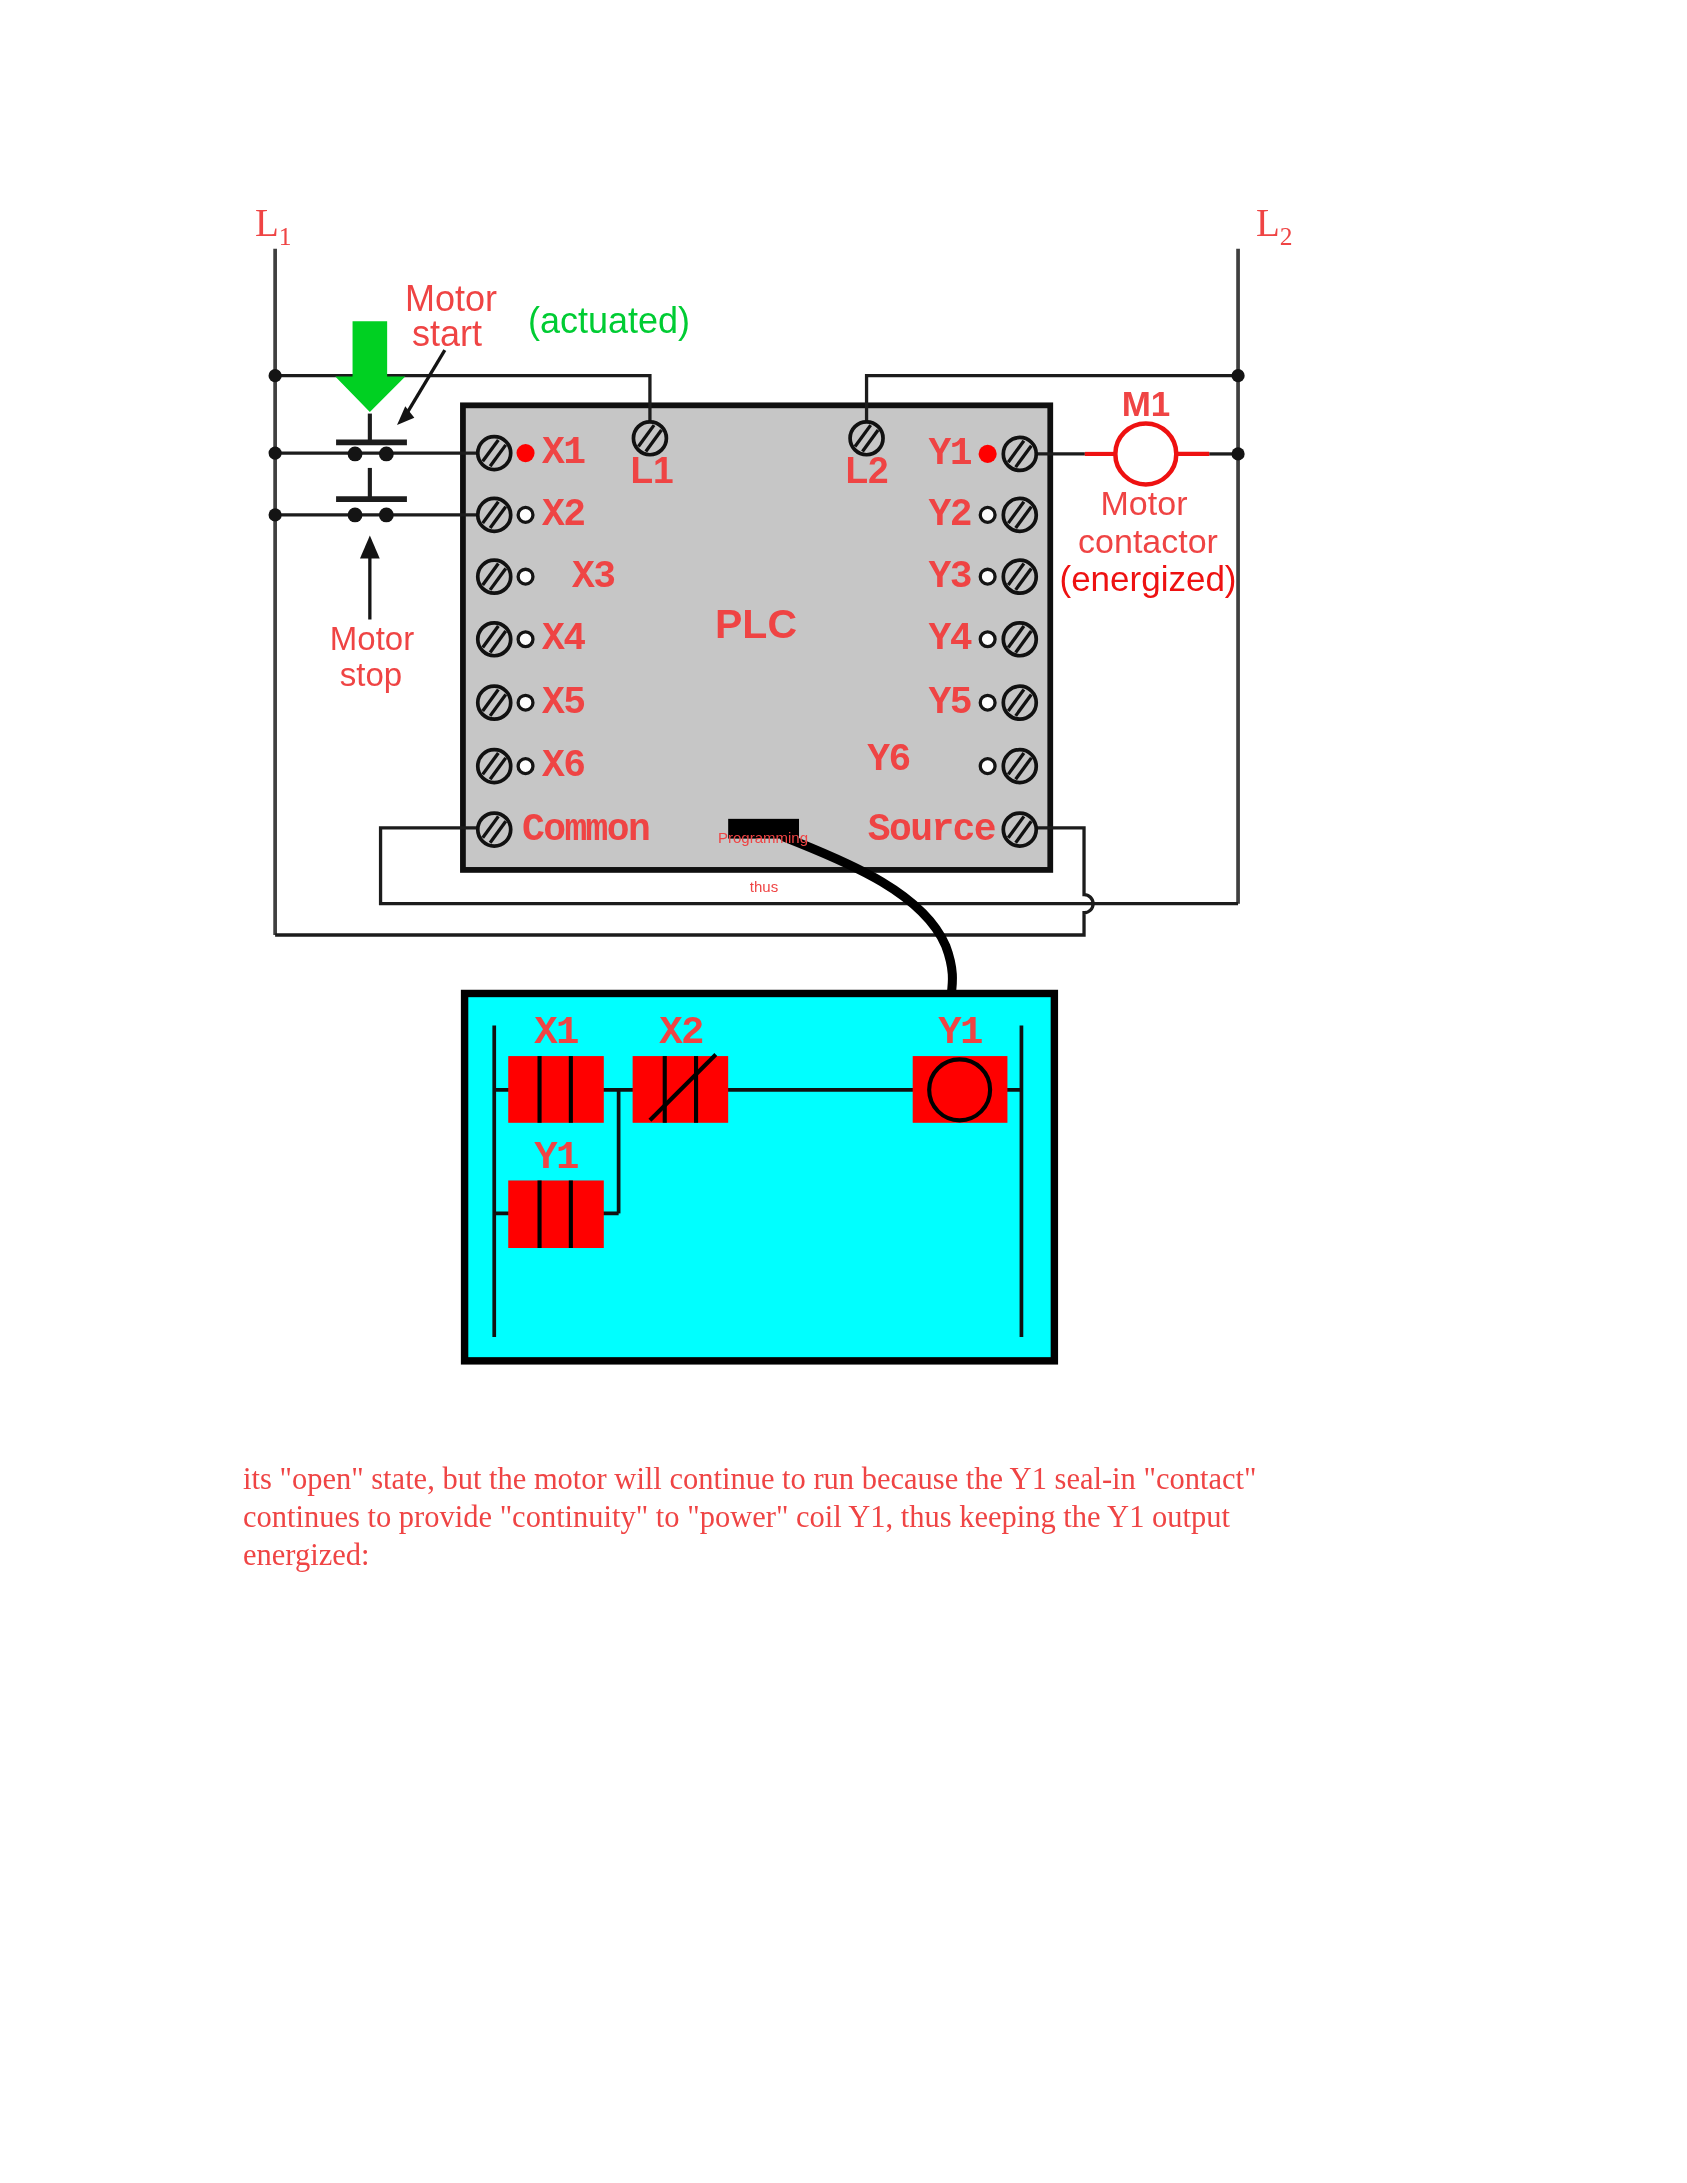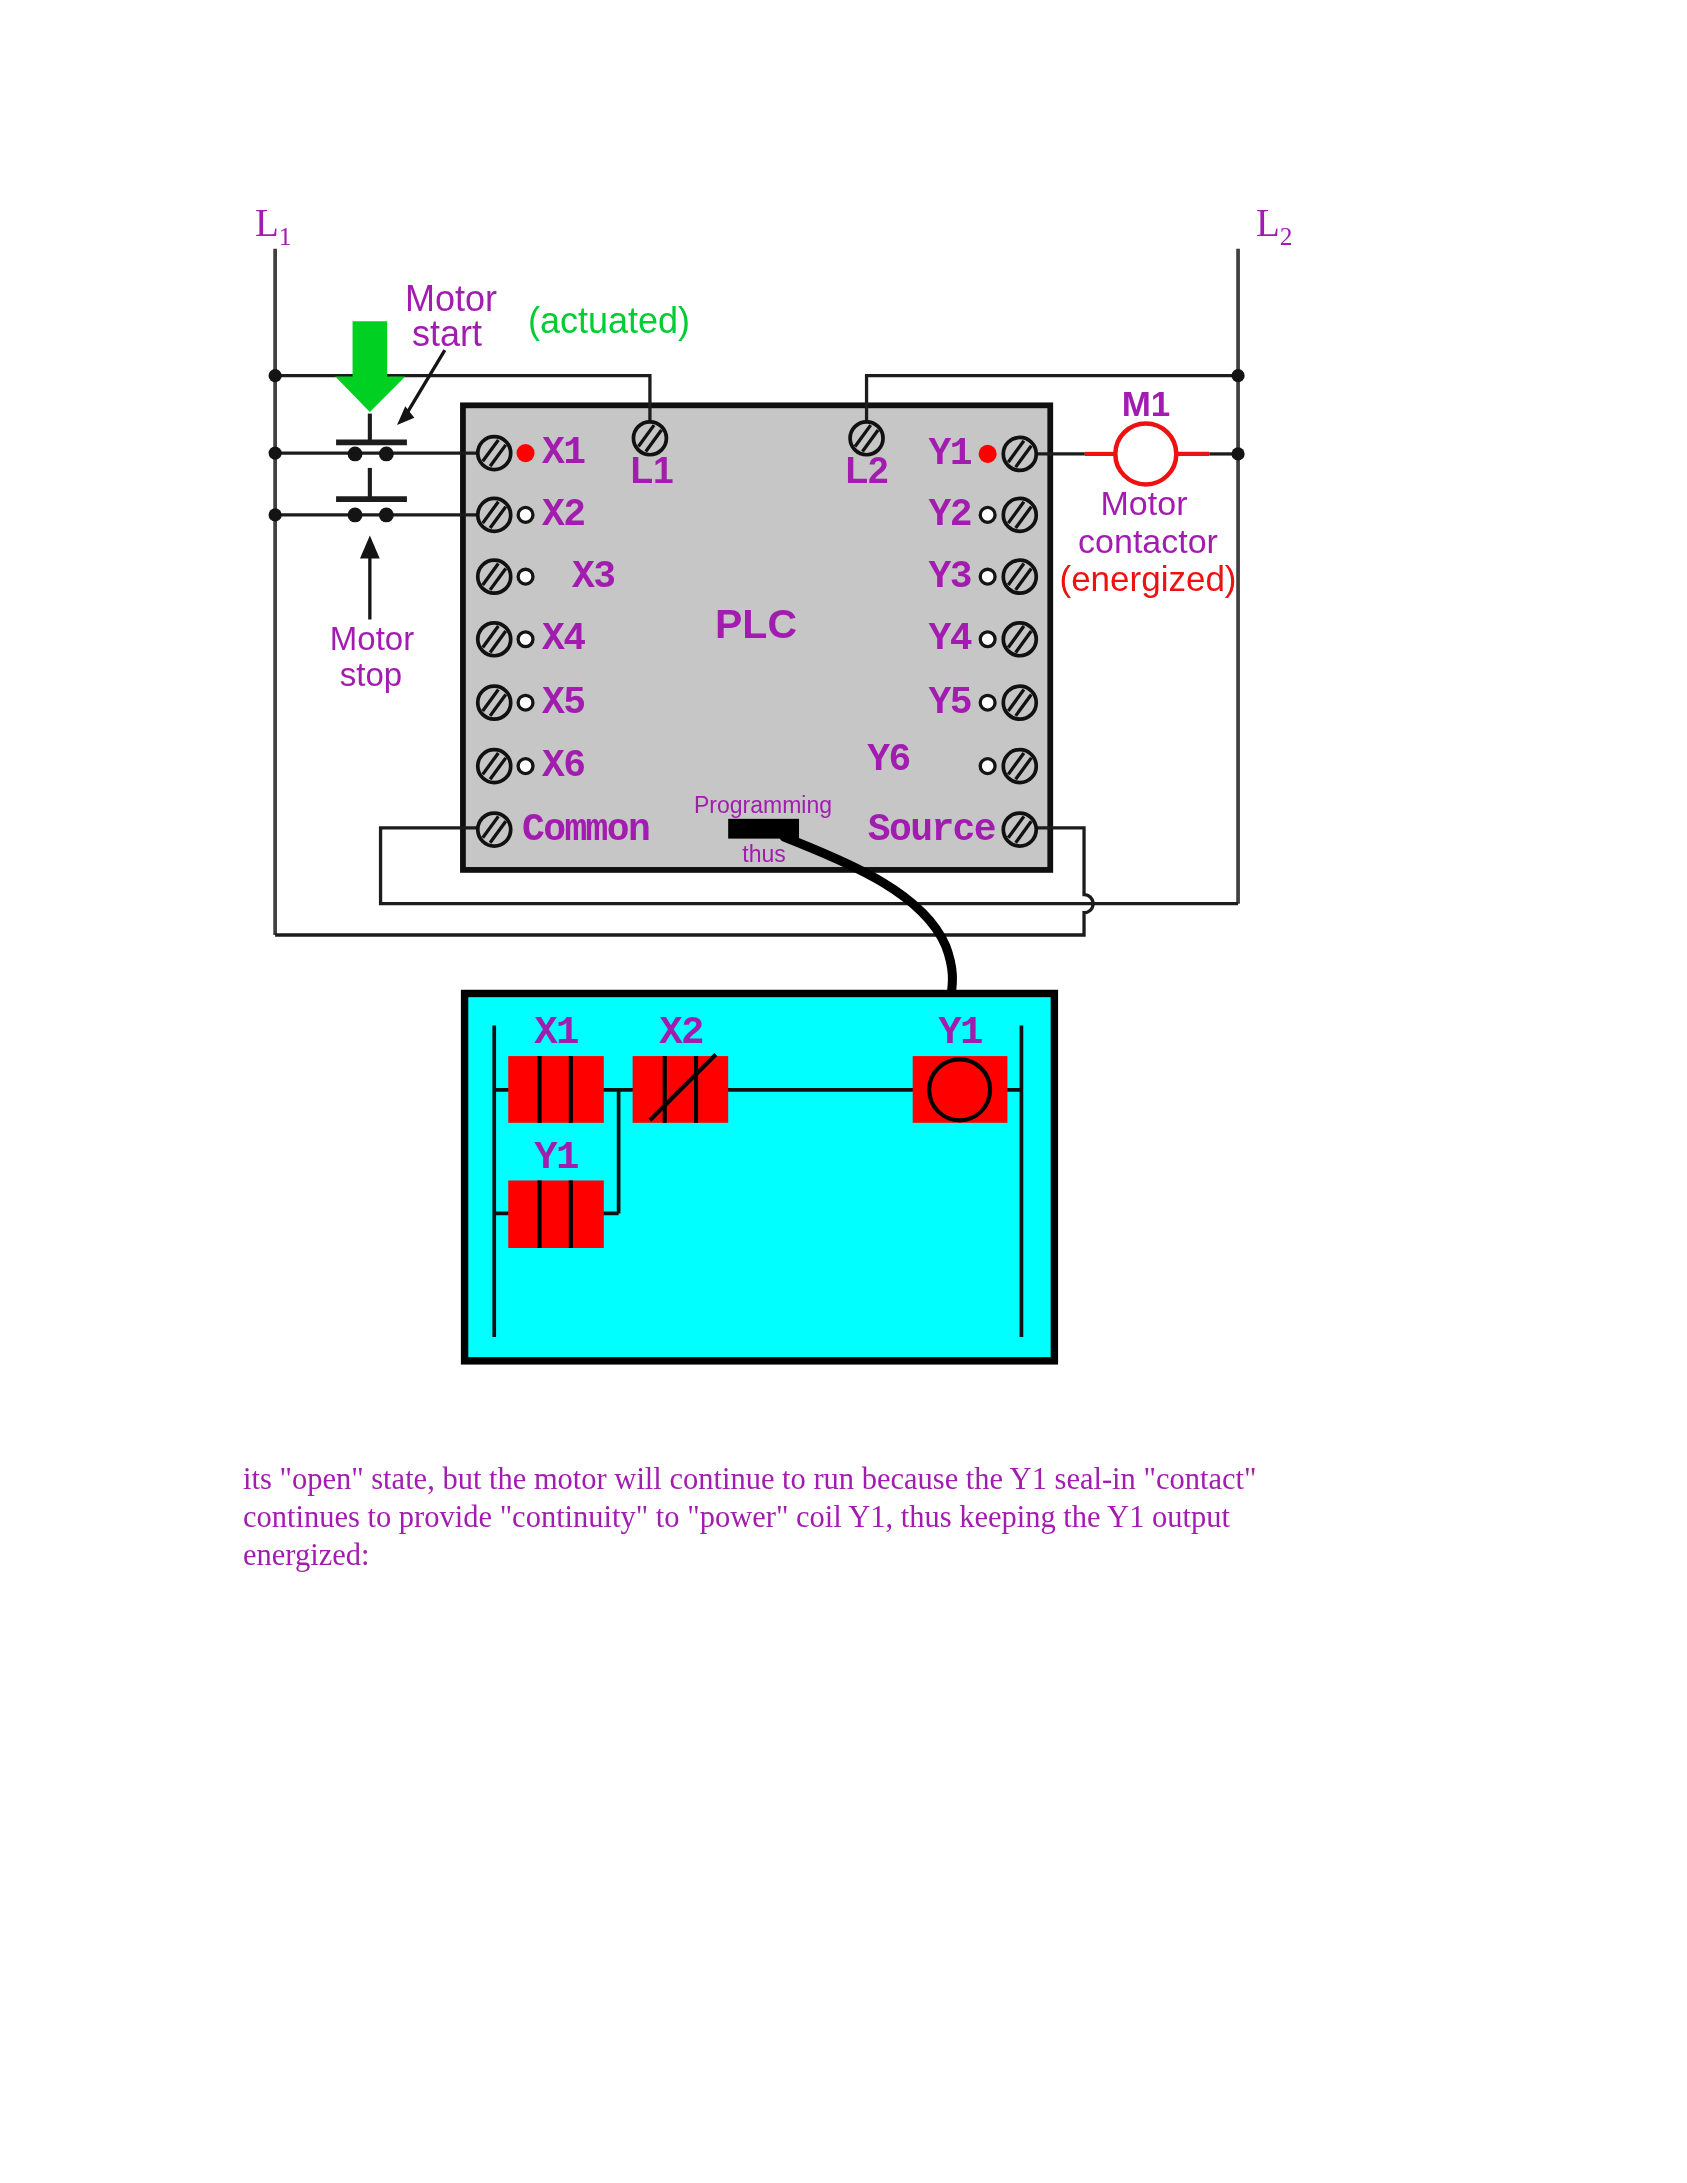--- a/index.html
+++ b/index.html
@@ -1,32 +1,32 @@
 <!DOCTYPE html>
 <html style="font-size:13px"><head>
 <meta charset="utf-8">
 <style>
   html,body{margin:0;padding:0;background:#ffffff;}
   .stage{position:relative;width:1687px;height:2183px;background:#ffffff;overflow:hidden;
          font-family:"Liberation Sans",sans-serif;color:#111;}
   .art{position:absolute;left:0;top:0;z-index:1;}
-  .lbl{position:absolute;z-index:2;white-space:nowrap;color:#a21caf;line-height:1;}
+  .lbl{position:absolute;z-index:2;white-space:nowrap;color:#ef4444;line-height:1;}
   .ctr{transform:translate(-50%,-50%);}
   .vctr{transform:translateY(-50%);}
   .mono{font-family:"Liberation Mono","DejaVu Sans Mono",monospace;font-weight:700;
         font-size:38px;letter-spacing:-1.6px;}
   .monobig{font-family:"Liberation Mono","DejaVu Sans Mono",monospace;font-weight:700;
         font-size:39px;letter-spacing:-1.6px;}
   .sans40{font-size:33px;}
   .sans41{font-size:34px;}
   .sans44{font-size:36px;}
   .sansb45{font-size:37px;font-weight:700;}
   .sansb43{font-size:35px;font-weight:700;}
   .sansb50{font-size:41px;font-weight:700;}
-  .sans25{font-size:23px;}
+  .sans25{font-size:15px;margin-top:32px;}
   .green{color:#00cc33;}
   .red{color:#ee1111;}
   .serifrail{font-family:"Liberation Serif",serif;font-size:39px;}
   .serifrail sub{font-size:25.5px;line-height:0;}
   .cap{font-family:"Liberation Serif",serif;font-size:30.5px;line-height:38px;}
   .ralign{text-align:right;}
 </style>
 </head>
 <body>
 

